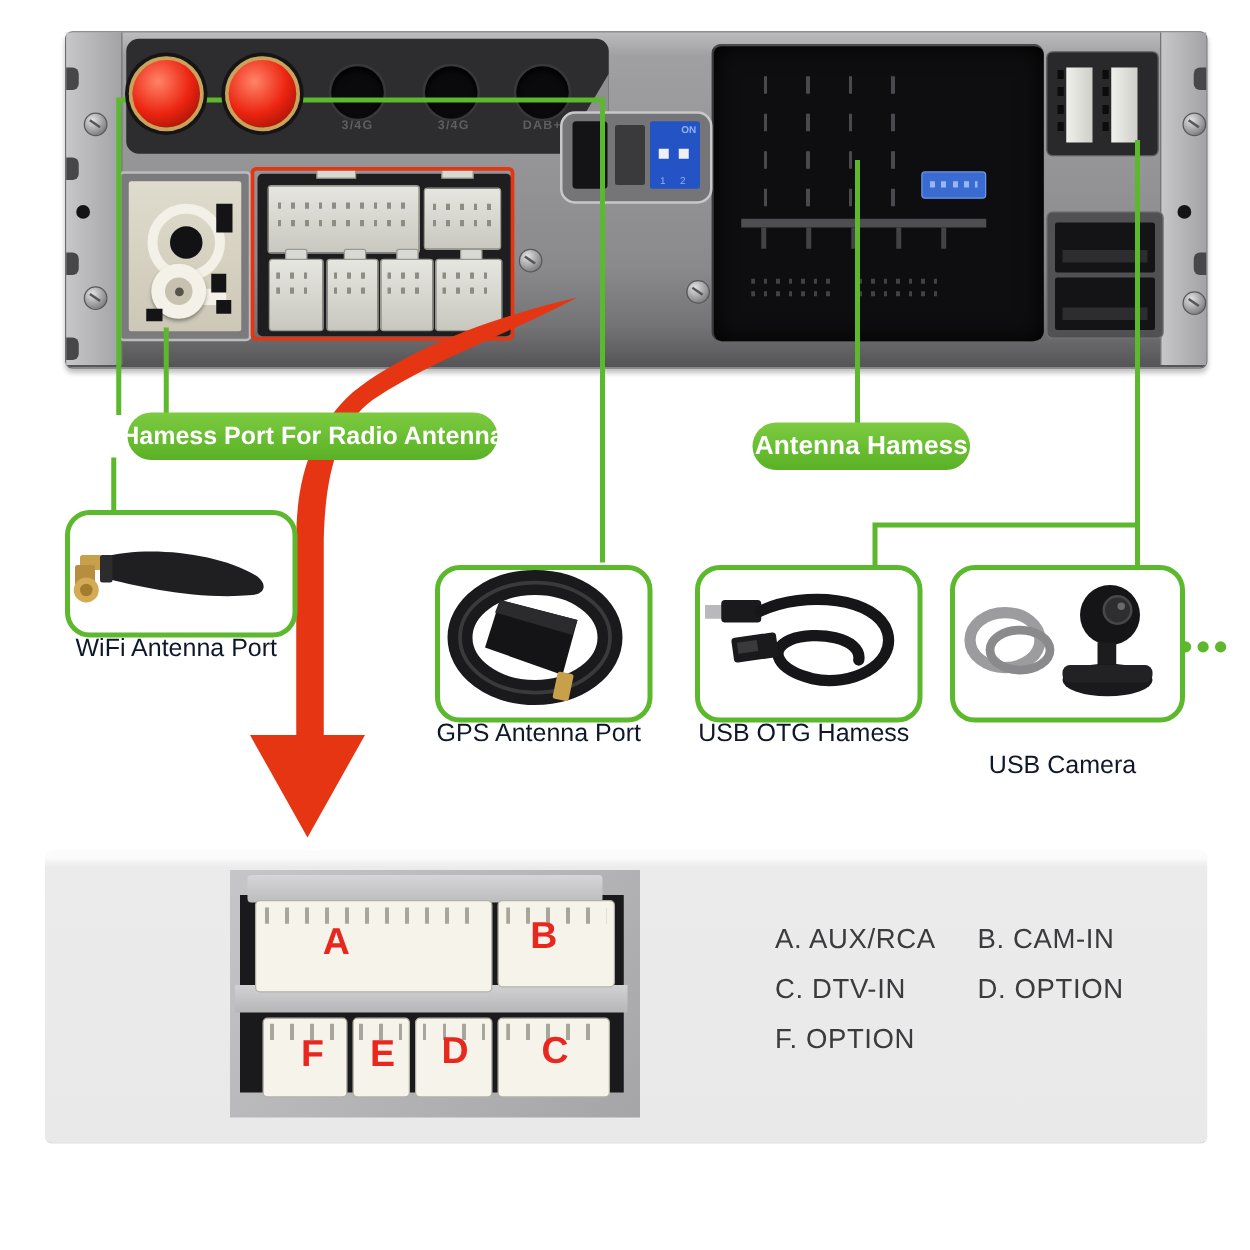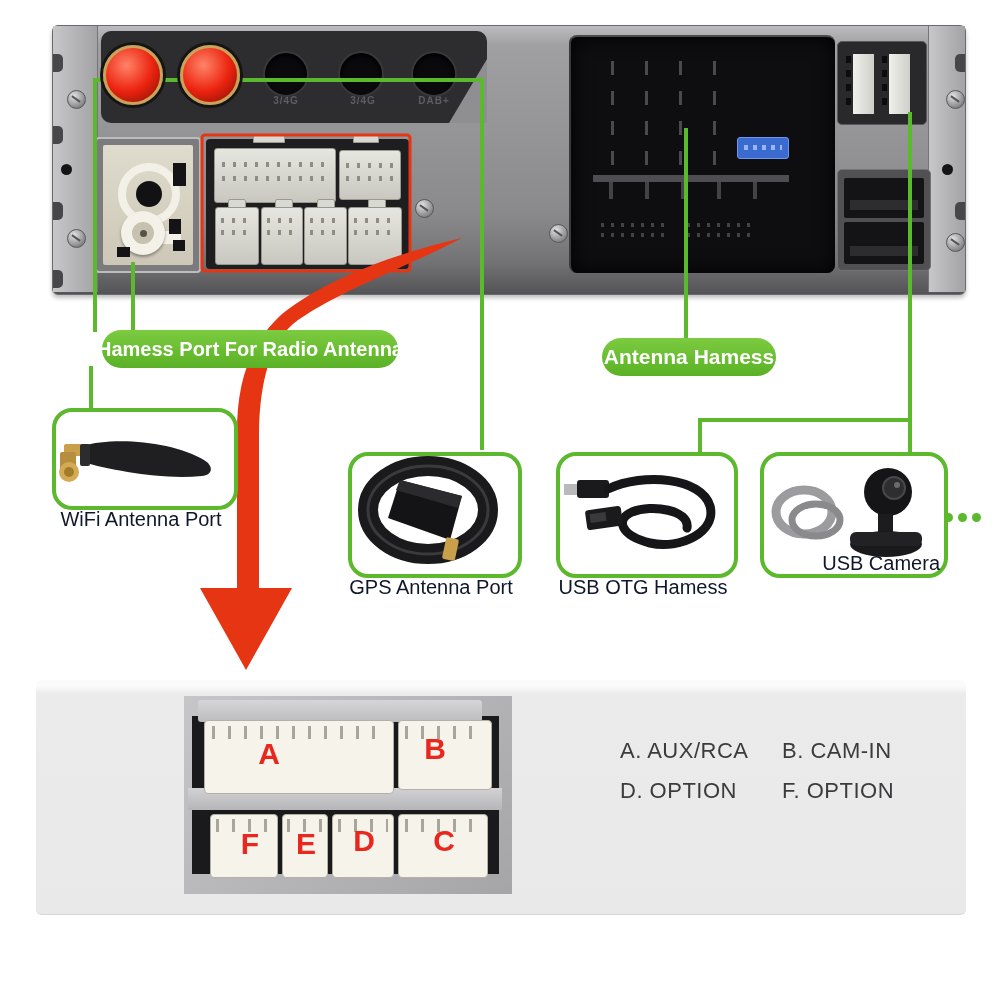--- a/index.html
+++ b/index.html
@@ -143,20 +143,31 @@
       <div class="abs" style="left:74px;top:145px;width:4px;height:17px;background:#434347;"></div>
       <div class="abs" style="left:110px;top:145px;width:4px;height:17px;background:#434347;"></div>
       <div class="abs" style="left:146px;top:145px;width:4px;height:17px;background:#434347;"></div>
       <div class="abs" style="left:182px;top:145px;width:4px;height:17px;background:#434347;"></div>
       <div class="abs isodots" style="left:30px;top:186px;width:68px;"></div>
       <div class="abs isodots" style="left:30px;top:196px;width:68px;"></div>
       <div class="abs isodots" style="left:116px;top:186px;width:68px;"></div>
       <div class="abs isodots" style="left:116px;top:196px;width:68px;"></div>
     </div>
 
+    <div class="abs" style="left:395px;top:63px;width:118px;height:70px;background:#757578;border:2px solid #c8c8ca;border-radius:12px;">
+      <div class="abs" style="left:8px;top:6px;width:28px;height:54px;background:#141416;border-radius:3px;"></div>
+      <div class="abs" style="left:42px;top:9px;width:24px;height:48px;background:#3a3a3d;border-radius:2px;"></div>
+      <div class="abs" style="left:70px;top:6px;width:40px;height:54px;background:#2353c4;border-radius:2px;">
+        <div class="abs" style="right:3px;top:2px;font-size:8px;font-weight:bold;color:#90b1f1;">ON</div>
+        <div class="abs" style="left:7px;top:22px;width:8px;height:8px;background:#f0f0f2;"></div>
+        <div class="abs" style="left:23px;top:22px;width:8px;height:8px;background:#f0f0f2;"></div>
+        <div class="abs" style="left:8px;bottom:2px;font-size:8px;color:#90b1f1;">1</div>
+        <div class="abs" style="left:24px;bottom:2px;font-size:8px;color:#90b1f1;">2</div>
+      </div>
+    </div>
 
     <div class="abs" style="left:784px;top:15px;width:88px;height:82px;background:#29292b;border-radius:5px;border:1px solid #5a5a5c;">
       <div class="abs" style="left:8px;top:14px;width:5px;height:56px;background:repeating-linear-gradient(180deg,#0c0c0e 0 7px,transparent 7px 14px);"></div>
       <div class="abs" style="left:15px;top:12px;width:21px;height:60px;background:linear-gradient(90deg,#f0f0ec,#cfcfc9);"></div>
       <div class="abs" style="left:44px;top:14px;width:5px;height:56px;background:repeating-linear-gradient(180deg,#0c0c0e 0 7px,transparent 7px 14px);"></div>
       <div class="abs" style="left:51px;top:12px;width:21px;height:60px;background:linear-gradient(90deg,#f0f0ec,#cfcfc9);"></div>
     </div>
     <div class="abs" style="left:784px;top:143px;width:92px;height:100px;background:#515154;border-radius:5px;border:1px solid #747476;">
       <div class="abs" style="left:6px;top:8px;width:80px;height:40px;background:#141416;border-radius:2px;">
         <div class="abs" style="left:6px;top:22px;width:68px;height:10px;background:#2d2d30;"></div>
@@ -227,21 +238,21 @@
     </svg>
   </div>
 
   <div class="abs dot" style="left:944px;top:513px;"></div>
   <div class="abs dot" style="left:958px;top:513px;"></div>
   <div class="abs dot" style="left:972px;top:513px;"></div>
 
   <div class="abs caption" style="left:52px;top:508px;width:178px;">WiFi Antenna Port</div>
   <div class="abs caption" style="left:340px;top:576px;width:182px;">GPS Antenna Port</div>
   <div class="abs caption" style="left:556px;top:576px;width:174px;">USB OTG Hamess</div>
-  <div class="abs caption" style="left:760px;top:552px;width:180px;text-align:right;">USB Camera</div>
+  <div class="abs caption" style="left:760px;top:601px;width:180px;">USB Camera</div>
 
   <div class="abs bottompanel">
     <div class="abs photo">
       <div class="abs" style="left:8px;top:20px;width:307px;height:158px;background:#1a1a1c;"></div>
       <div class="abs" style="left:14px;top:4px;width:284px;height:22px;background:linear-gradient(180deg,#d6d6d8,#bcbcbe);border-radius:3px;"></div>
       <div class="abs" style="left:4px;top:92px;width:314px;height:22px;background:linear-gradient(180deg,#d2d2d4,#b6b6b8);"></div>
       <div class="abs conn" style="left:20px;top:24px;width:188px;height:72px;">
         <div class="abs cpins" style="left:7px;top:5px;right:7px;"></div>
       </div>
       <div class="abs conn" style="left:214px;top:24px;width:92px;height:68px;">
@@ -262,18 +273,19 @@
       <div class="abs ltr" style="left:85px;top:58px;">A</div>
       <div class="abs ltr" style="left:251px;top:53px;">B</div>
       <div class="abs ltr" style="left:66px;top:148px;">F</div>
       <div class="abs ltr" style="left:122px;top:148px;">E</div>
       <div class="abs ltr" style="left:180px;top:145px;">D</div>
       <div class="abs ltr" style="left:260px;top:145px;">C</div>
     </div>
     <div class="abs legend">
       <span>A. AUX/RCA</span>
       <span>B. CAM-IN</span>
+      <span>C. DTV-IN</span>
       <span>D. OPTION</span>
       <span>F. OPTION</span>
     </div>
   </div>
 
 </div>
 
 </body></html>

